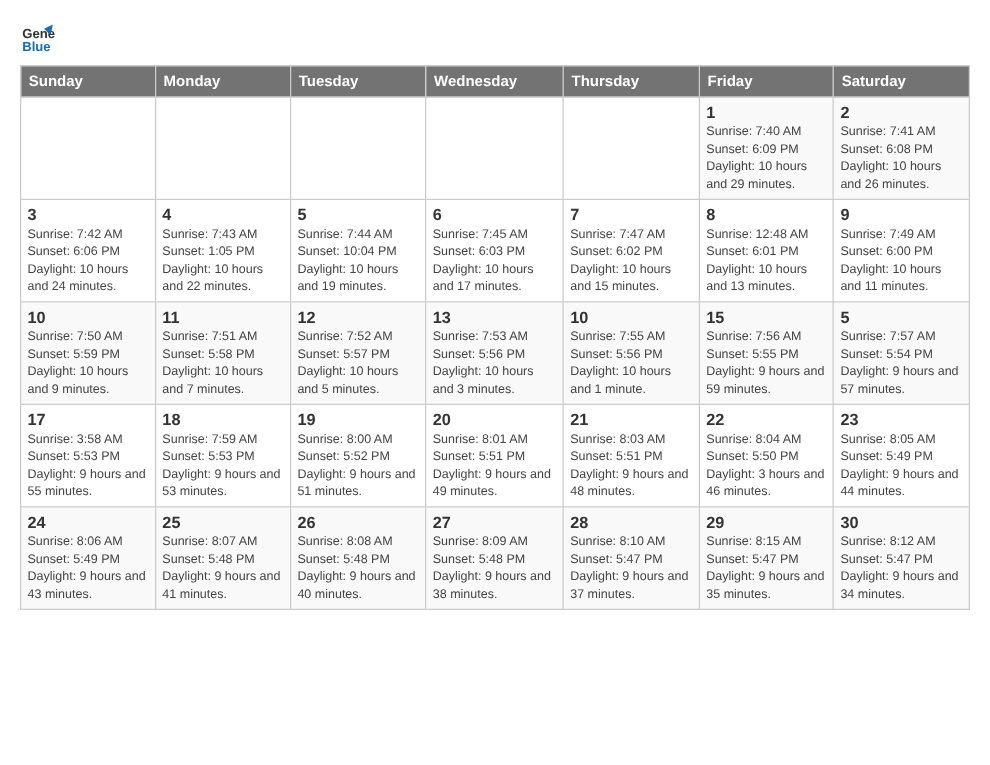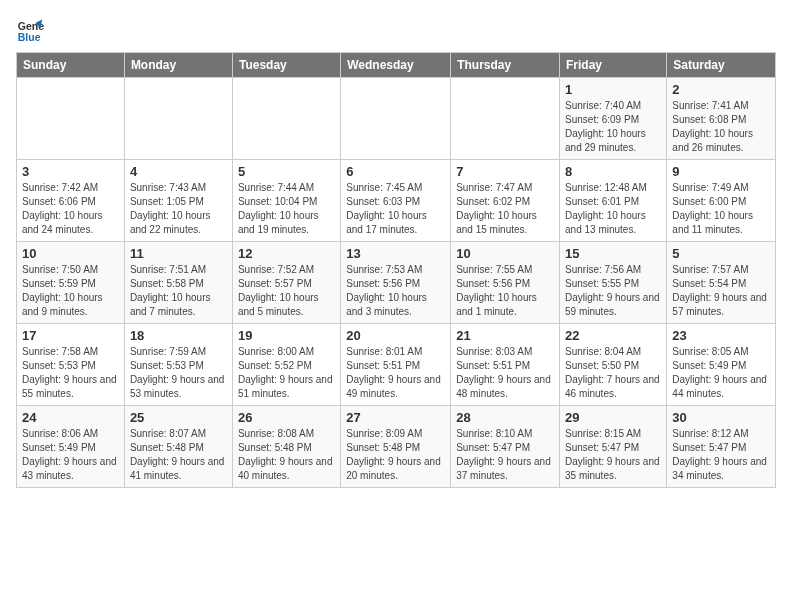--- a/index.html
+++ b/index.html
@@ -185,41 +185,41 @@
           <div class="day-info"><span>Sunrise: 7:56 AM</span><br><span>Sunset: 5:55 PM</span><br><span>Daylight: 9 hours and 59 minutes.</span></div>
         </td>
         <td>
           <span class="day-number">5</span>
           <div class="day-info"><span>Sunrise: 7:57 AM</span><br><span>Sunset: 5:54 PM</span><br><span>Daylight: 9 hours and 57 minutes.</span></div>
         </td>
       </tr>
       <tr>
         <td>
           <span class="day-number">17</span>
-          <div class="day-info"><span>Sunrise: 7:58 AM</span><br><span>Sunset: 5:53 PM</span><br><span>Daylight: 9 hours and 55 minutes.</span></div>
+          <div class="day-info"><span>Sunrise: 3:58 AM</span><br><span>Sunset: 5:53 PM</span><br><span>Daylight: 9 hours and 55 minutes.</span></div>
         </td>
         <td>
           <span class="day-number">18</span>
           <div class="day-info"><span>Sunrise: 7:59 AM</span><br><span>Sunset: 5:53 PM</span><br><span>Daylight: 9 hours and 53 minutes.</span></div>
         </td>
         <td>
           <span class="day-number">19</span>
           <div class="day-info"><span>Sunrise: 8:00 AM</span><br><span>Sunset: 5:52 PM</span><br><span>Daylight: 9 hours and 51 minutes.</span></div>
         </td>
         <td>
           <span class="day-number">20</span>
           <div class="day-info"><span>Sunrise: 8:01 AM</span><br><span>Sunset: 5:51 PM</span><br><span>Daylight: 9 hours and 49 minutes.</span></div>
         </td>
         <td>
           <span class="day-number">21</span>
           <div class="day-info"><span>Sunrise: 8:03 AM</span><br><span>Sunset: 5:51 PM</span><br><span>Daylight: 9 hours and 48 minutes.</span></div>
         </td>
         <td>
           <span class="day-number">22</span>
-          <div class="day-info"><span>Sunrise: 8:04 AM</span><br><span>Sunset: 5:50 PM</span><br><span>Daylight: 7 hours and 46 minutes.</span></div>
+          <div class="day-info"><span>Sunrise: 8:04 AM</span><br><span>Sunset: 5:50 PM</span><br><span>Daylight: 3 hours and 46 minutes.</span></div>
         </td>
         <td>
           <span class="day-number">23</span>
           <div class="day-info"><span>Sunrise: 8:05 AM</span><br><span>Sunset: 5:49 PM</span><br><span>Daylight: 9 hours and 44 minutes.</span></div>
         </td>
       </tr>
       <tr>
         <td>
           <span class="day-number">24</span>
           <div class="day-info"><span>Sunrise: 8:06 AM</span><br><span>Sunset: 5:49 PM</span><br><span>Daylight: 9 hours and 43 minutes.</span></div>
@@ -227,21 +227,21 @@
         <td>
           <span class="day-number">25</span>
           <div class="day-info"><span>Sunrise: 8:07 AM</span><br><span>Sunset: 5:48 PM</span><br><span>Daylight: 9 hours and 41 minutes.</span></div>
         </td>
         <td>
           <span class="day-number">26</span>
           <div class="day-info"><span>Sunrise: 8:08 AM</span><br><span>Sunset: 5:48 PM</span><br><span>Daylight: 9 hours and 40 minutes.</span></div>
         </td>
         <td>
           <span class="day-number">27</span>
-          <div class="day-info"><span>Sunrise: 8:09 AM</span><br><span>Sunset: 5:48 PM</span><br><span>Daylight: 9 hours and 20 minutes.</span></div>
+          <div class="day-info"><span>Sunrise: 8:09 AM</span><br><span>Sunset: 5:48 PM</span><br><span>Daylight: 9 hours and 38 minutes.</span></div>
         </td>
         <td>
           <span class="day-number">28</span>
           <div class="day-info"><span>Sunrise: 8:10 AM</span><br><span>Sunset: 5:47 PM</span><br><span>Daylight: 9 hours and 37 minutes.</span></div>
         </td>
         <td>
           <span class="day-number">29</span>
           <div class="day-info"><span>Sunrise: 8:15 AM</span><br><span>Sunset: 5:47 PM</span><br><span>Daylight: 9 hours and 35 minutes.</span></div>
         </td>
         <td>

